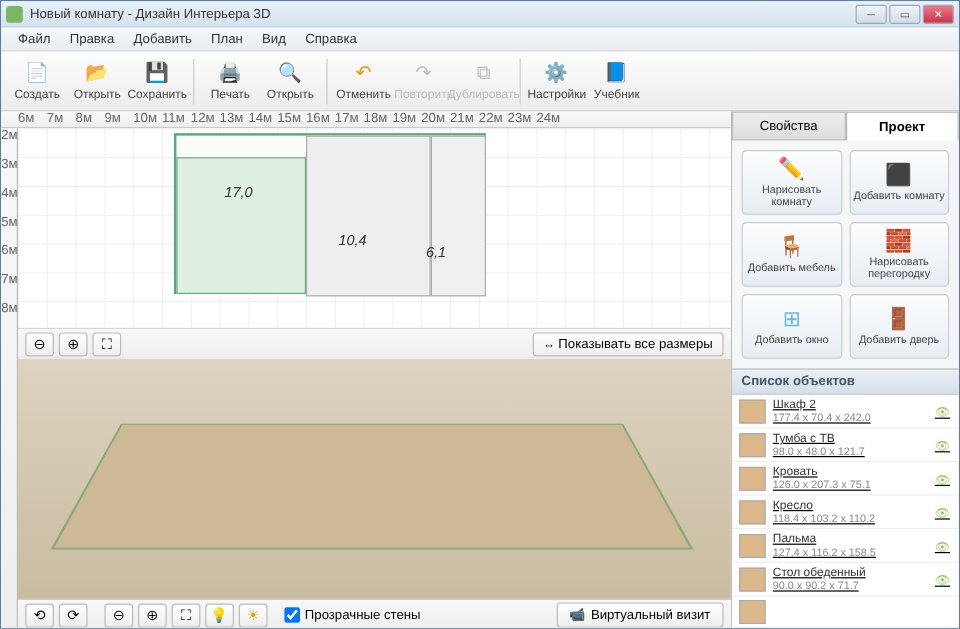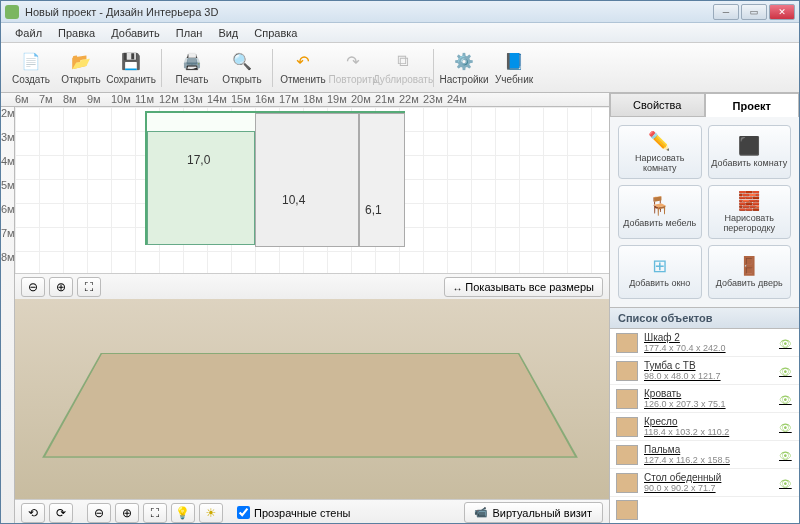--- a/index.html
+++ b/index.html
@@ -17,21 +17,21 @@
 .tbtn .ico { width: 22px; height: 22px; margin-bottom: 2px; display: flex; align-items: center; justify-content: center; font-size: 16px; }
 .tbtn .lbl { font-size: 10px; color: #444; }
 .tsep { width: 1px; height: 38px; background: #ccc; margin: 0 4px; }
 .workspace { display: flex; height: 432px; }
 .canvas-area { flex: 1; background: #fff; position: relative; display: flex; flex-direction: column; }
 .ruler-h { height: 14px; background: linear-gradient(#f8f8f8, #eee); border-bottom: 1px solid #bbb; display: flex; font-size: 9px; color: #666; padding-left: 14px; }
 .ruler-h span { width: 24px; text-align: left; }
 .canvas-body { flex: 1; display: flex; }
 .ruler-v { width: 14px; background: linear-gradient(#f8f8f8, #eee); border-right: 1px solid #bbb; display: flex; flex-direction: column; font-size: 9px; color: #666; }
 .ruler-v span { height: 24px; text-align: center; }
-.plan2d { flex: 1; background: #fff; background-image: linear-gradient(#eee 1px, transparent 1px), linear-gradient(90deg, #eee 1px, transparent 1px); background-size: 24px 24px; position: relative; height: 190px; }
+.plan2d { flex: 1; background: #fff; background-image: linear-gradient(#eee 1px, transparent 1px), linear-gradient(90deg, #eee 1px, transparent 1px); background-size: 24px 24px; position: relative; height: 190px; font-style: italic; }
 .floorplan { position: absolute; left: 130px; top: 4px; width: 260px; height: 134px; border: 2px solid #5a7; background: #f9fef9; }
 .room1 { position: absolute; left: 0; top: 18px; width: 108px; height: 114px; background: #e0f0e0; border: 1px solid #6a8; }
 .room2 { position: absolute; left: 108px; top: 0; width: 104px; height: 134px; background: #eee; border: 1px solid #aaa; }
 .room3 { position: absolute; left: 212px; top: 0; width: 46px; height: 134px; background: #f0f0f0; border: 1px solid #aaa; }
 .roomlbl { position: absolute; font-size: 12px; color: #333; }
 .zoom-row { height: 26px; display: flex; align-items: center; padding: 0 6px; gap: 4px; border-top: 1px solid #ccc; background: linear-gradient(#f8f8f8, #eee); }
 .zbtn { width: 24px; height: 20px; border: 1px solid #bbb; border-radius: 3px; background: linear-gradient(#fff, #eee); display: flex; align-items: center; justify-content: center; font-size: 12px; }
 .showall { margin-left: auto; padding: 3px 8px; border: 1px solid #bbb; border-radius: 3px; background: linear-gradient(#fff, #eee); font-size: 10px; }
 .view3d { height: 200px; background: linear-gradient(#ddd3c0, #c8bca0); position: relative; overflow: hidden; }
 .floor3d { position: absolute; left: 60px; top: 10px; width: 470px; height: 180px; background: #cdb998; transform: perspective(600px) rotateX(55deg); border: 2px solid #8a7; }
@@ -53,21 +53,21 @@
 .obj .info { flex: 1; }
 .obj .name { font-size: 10px; color: #333; }
 .obj .dims { font-size: 9px; color: #888; }
 .obj .eye { width: 14px; height: 10px; color: #9c6; font-size: 10px; }
 </style>
 </head>
 <body>
 
 <div class="titlebar">
   <div class="app-icon"></div>
-  <div class="title">Новый проект - Дизайн Интерьера 3D</div>
+  <div class="title">Новый комнату - Дизайн Интерьера 3D</div>
   <div class="winbtns">
     <div class="winbtn">─</div>
     <div class="winbtn">▭</div>
     <div class="winbtn close">✕</div>
   </div>
 </div>
 
 <div class="menubar">
   <span>Файл</span>
   <span>Правка</span>
@@ -157,21 +157,21 @@
           <span>8м</span>
         </div>
       <div style="flex:1;display:flex;flex-direction:column">
         <div class="plan2d">
           <div class="floorplan">
             <div class="room1"></div>
             <div class="room2"></div>
             <div class="room3"></div>
             <div class="roomlbl" style="left:40px;top:40px">17,0</div>
             <div class="roomlbl" style="left:135px;top:80px">10,4</div>
-            <div class="roomlbl" style="left:218px;top:90px">6,1</div>
+            <div class="roomlbl" style="left:208px;top:90px">6,1</div>
           </div>
         </div>
         <div class="zoom-row">
           <div class="zbtn">⊖</div>
           <div class="zbtn">⊕</div>
           <div class="zbtn">⛶</div>
           <div class="showall">↔ <span>Показывать все размеры</span></div>
         </div>
         <div class="view3d">
           <div class="floor3d"></div>

